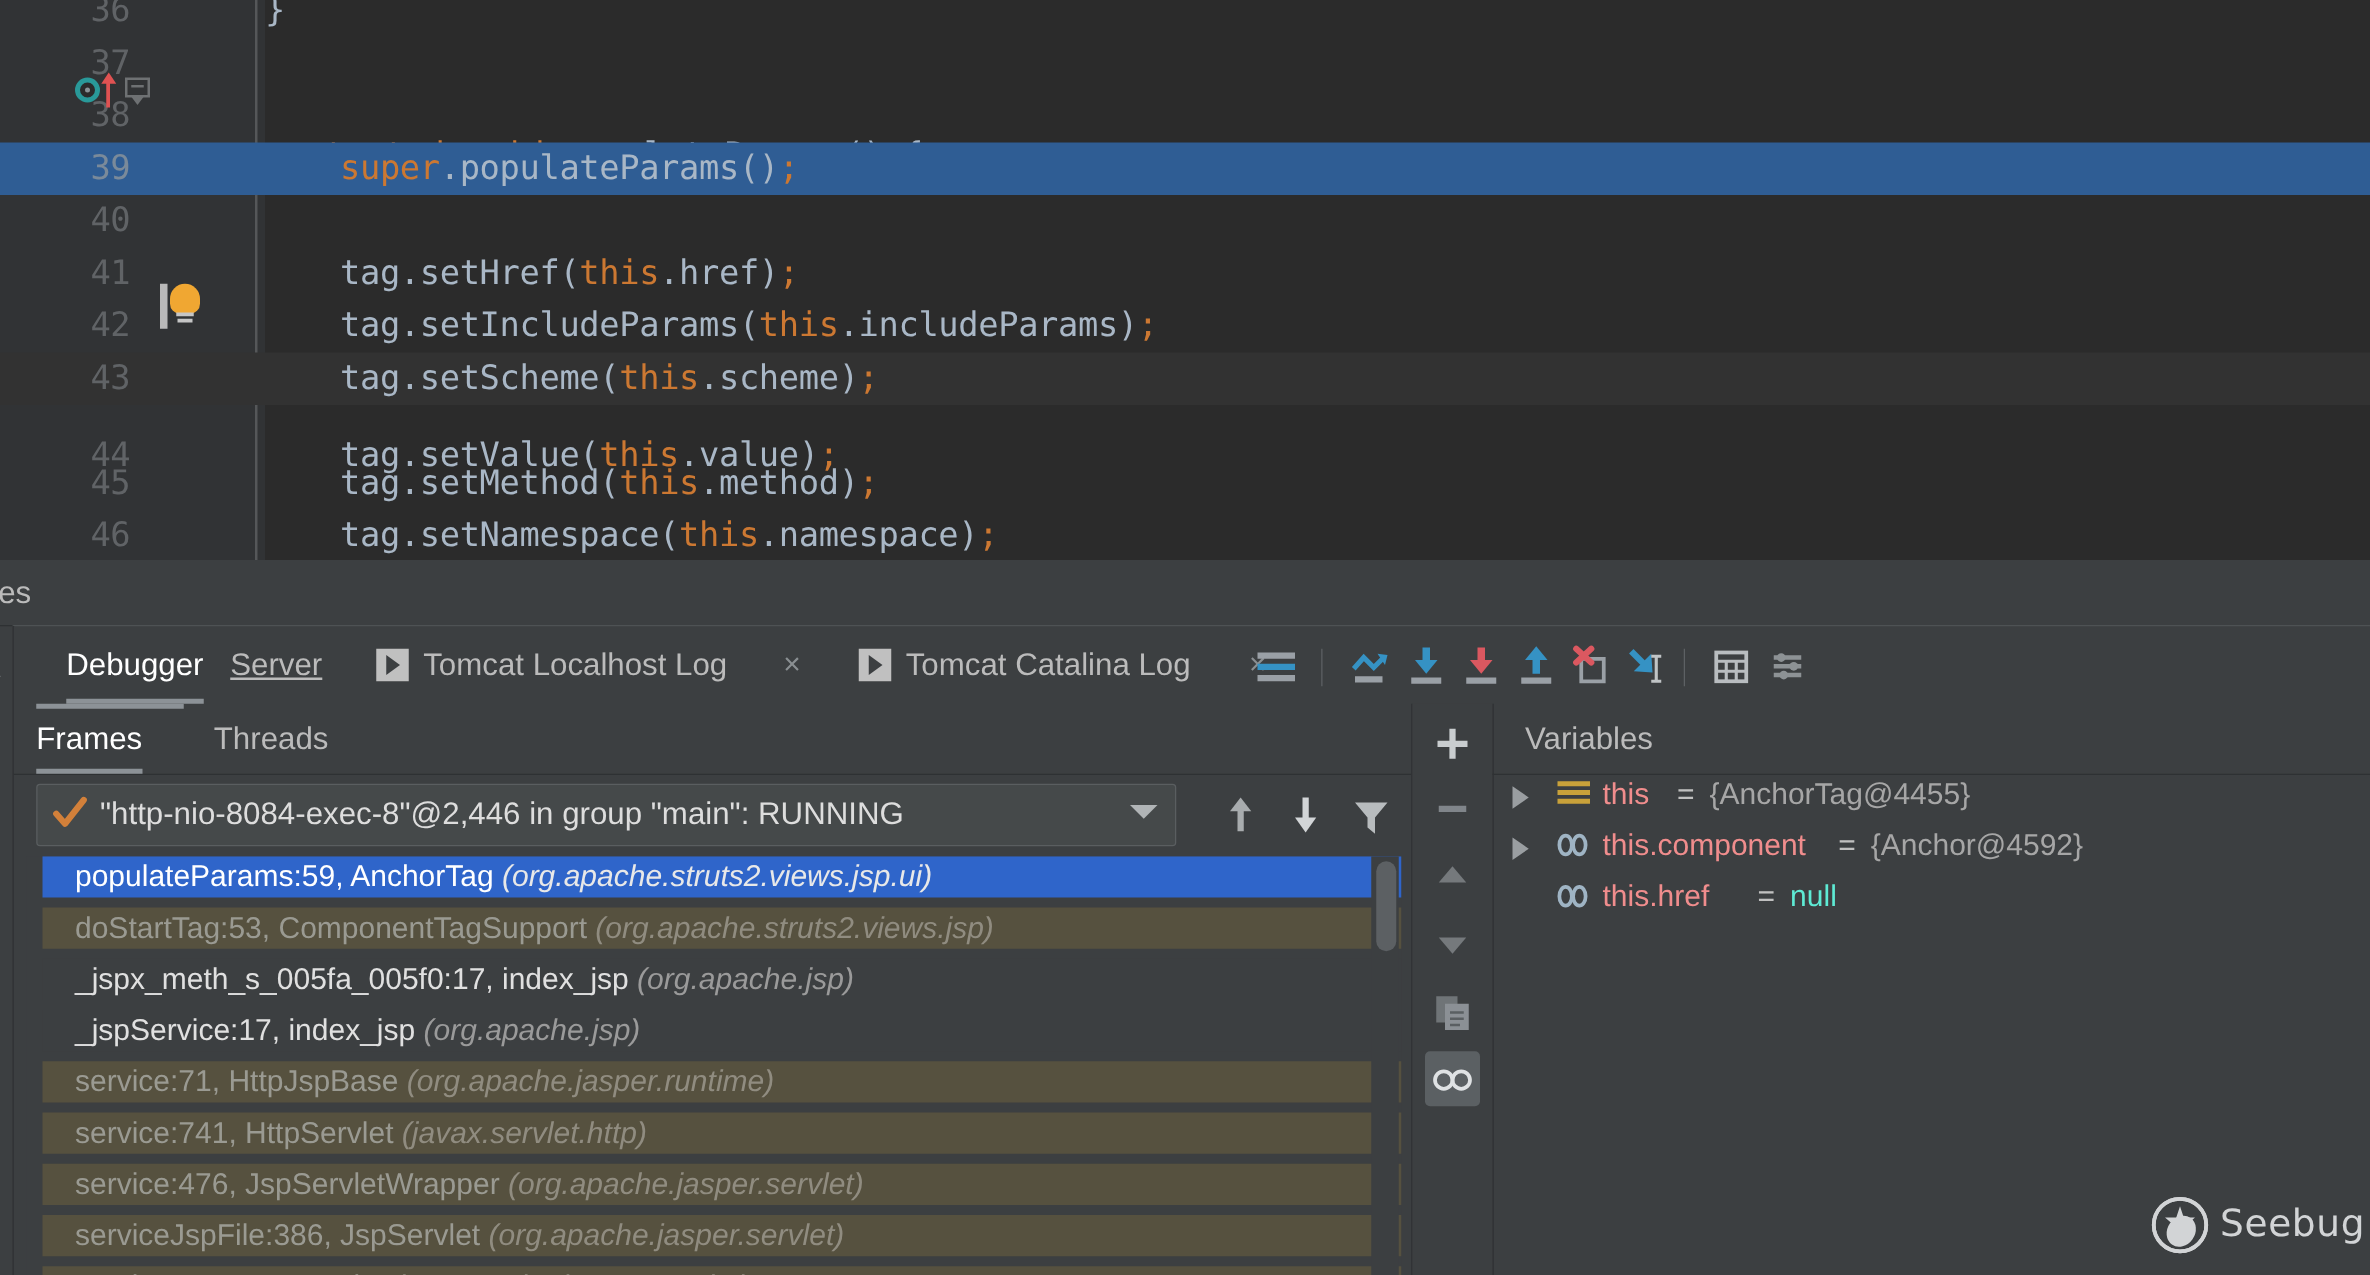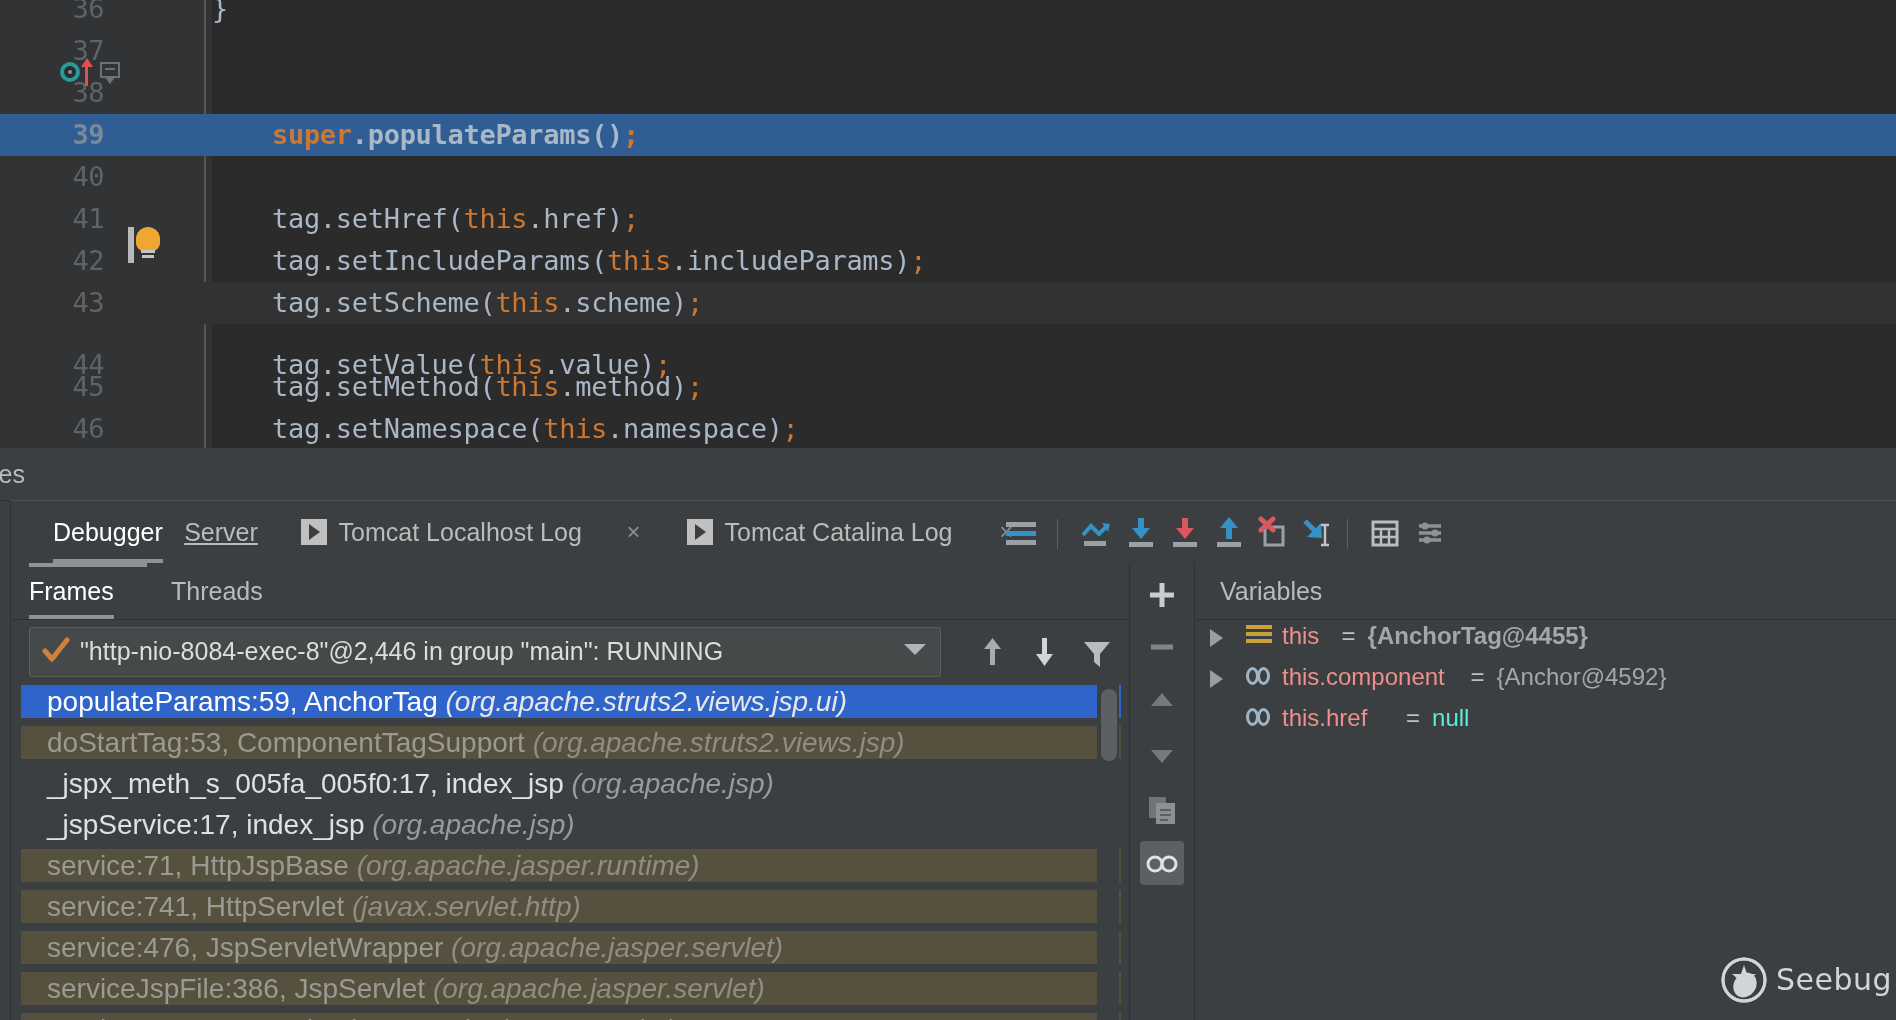--- a/index.html
+++ b/index.html
@@ -343,26 +343,26 @@
 
   .frames-list {
     position:absolute;
     left: 10px; top: 122px;
     width: 1100px; height: 336px;
     background: #3c3f41;
     overflow:hidden;
   }
   .frame-row {
     position:absolute;
-    left:0;
+    left:13px;
     width: 1100px;
     height: 33px;
     line-height: 33px;
     white-space: nowrap;
-    font-size: 28px;
+    font-size: 24px;
     padding-left: 26px;
     box-sizing: border-box;
     color: #bcbcbc;
   }
   .frame-row.app { background: #3c3f41; color:#e0e0e0; }
   .frame-row.lib { background: #56513f; color:#9a9a92; }
   .frame-row.sel { background: #2f65ca; color:#ffffff; }
   .frame-row .pkg { font-style: italic; color:#9a9a9a; }
   .frame-row.sel .pkg { color:#e8e8e8; }
   .frame-row.lib .pkg { color:#908c80; }
@@ -492,21 +492,21 @@
           <span class="code" style="padding-left: 0px;"><span class="plain">}</span></span>
         </div>
         <div class="line" style="top: 30px;">
           <span class="num">37</span>
           <span class="code" style="padding-left: 0px;"></span>
         </div>
         <div class="line" style="top: 72px;">
           <span class="num">38</span>
           <span class="code" style="padding-left: 0px; margin-top: 32px;"><span class="kw">protected </span><span class="kw">void </span><span class="plain">populateParams</span><span class="plain">() {</span></span>
         </div>
-        <div class="line hl-exec" style="top: 114px; font-weight: bold;">
+        <div class="line hl-exec" style="top: 114px;">
           <span class="num">39</span>
           <span class="code" style="padding-left: 60px;"><span class="kw">super</span><span class="plain">.populateParams</span><span class="plain">()</span><span class="punc">;</span></span>
         </div>
         <div class="line" style="top: 156px;">
           <span class="num">40</span>
         </div>
         <div class="line" style="top: 198px;">
           <span class="num">41</span>
           <span class="code" style="padding-left: 60px;"><span class="plain">tag.setHref(</span><span class="kw">this</span><span class="plain">.href)</span><span class="punc">;</span></span>
         </div>
@@ -747,21 +747,21 @@
         <div class="vars-body" id="vars-rows">
             <div class="var-row" style="top: 0px;">
               <div class="var-tri"></div>
               <div class="var-icon ic-object">
                 <div class="s s1"></div>
                 <div class="s s2"></div>
                 <div class="s s3"></div>
               </div>
               <span class="var-name">this</span>
               <span class="var-eq" style="left: 147.6px;">=</span>
-              <span class="var-val" style="left: 173.6px; font-weight: bold;">{AnchorTag@4455}</span>
+              <span class="var-val" style="left: 173.6px;">{AnchorTag@4455}</span>
             </div>
             <div class="var-row" style="top: 41px;">
               <div class="var-tri"></div>
               <div class="var-icon ic-watch">
                 <div class="lens l1"></div>
                 <div class="lens l2"></div>
               </div>
               <span class="var-name">this.component</span>
               <span class="var-eq" style="left: 276.6px;">=</span>
               <span class="var-val" style="left: 302.6px;">{Anchor@4592}</span>

